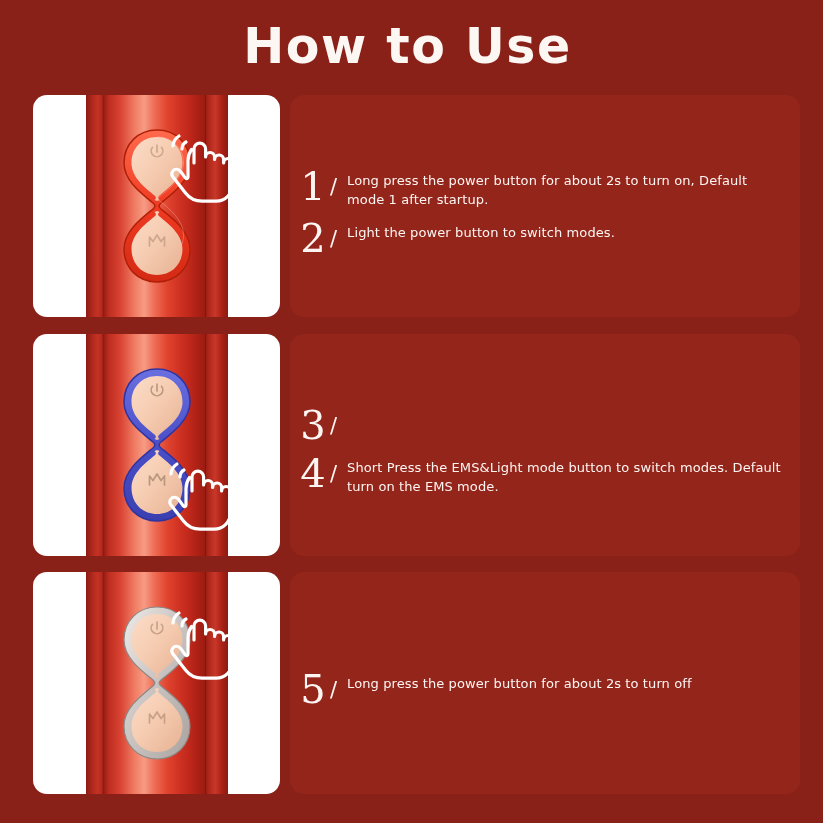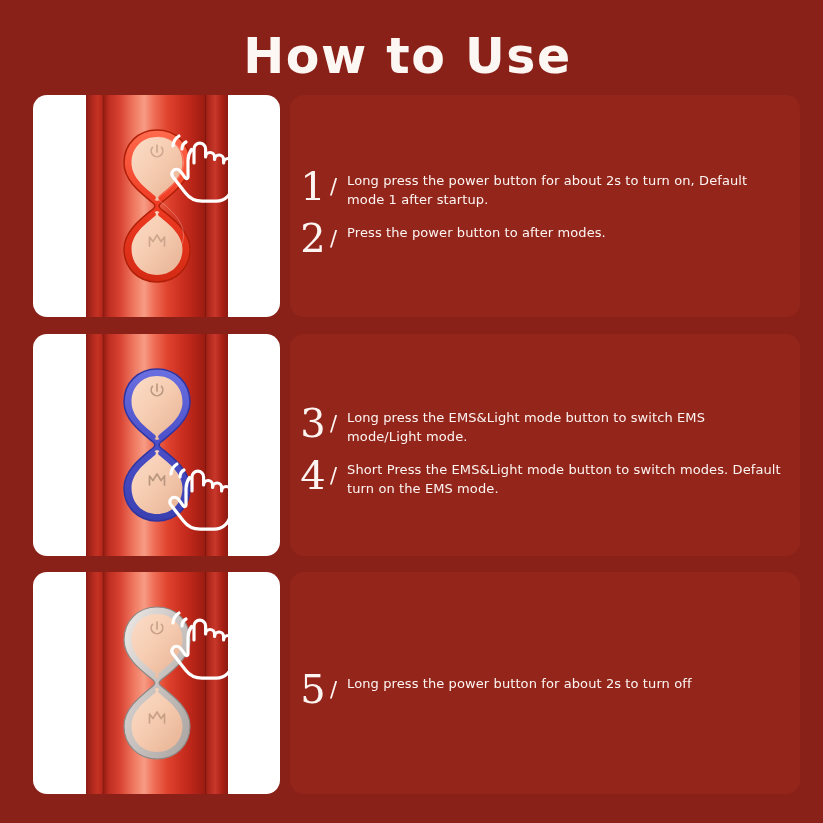--- a/index.html
+++ b/index.html
@@ -6,21 +6,21 @@
   body{
     width:823px;height:823px;
     background:#8a2119;
     font-family:"Liberation Sans", sans-serif;
     overflow:hidden;
     position:relative;
   }
   
   .title{
     position:absolute;
-    top:32px;left:0;width:815px;
+    top:22px;left:0;width:815px;
     text-align:center;
     color:#fdf7f4;
     font-family:"DejaVu Sans", sans-serif;
     font-size:49px;
     font-weight:700;
     letter-spacing:1.5px;
     line-height:1;
   }
   
   .row{
@@ -240,21 +240,21 @@
 
   <div class="txt-panel">
     <div class="step">
       <span class="step-num">1</span>
       <span class="step-slash">/</span>
       <span class="step-text">Long press the power button for about 2s to turn on, Default mode 1 after startup.</span>
     </div>
     <div class="step">
       <span class="step-num">2</span>
       <span class="step-slash">/</span>
-      <span class="step-text">Press the power button to after modes.</span>
+      <span class="step-text">Light the power button to switch modes.</span>
     </div>
   </div>
 </div>
 
 <div class="row" id="row-2">
 
   <div class="img-panel">
     <div class="device"></div>
 
     <div class="pad-wrap">
@@ -327,21 +327,20 @@
                  C27.6 13.2 25 15.8 25 19
                  L25 33"></path>
       </g>
     </svg>
   </div>
 
   <div class="txt-panel">
     <div class="step">
       <span class="step-num">3</span>
       <span class="step-slash">/</span>
-      <span class="step-text">Long press the EMS&amp;Light mode button to switch EMS mode/Light mode.</span>
     </div>
     <div class="step">
       <span class="step-num">4</span>
       <span class="step-slash">/</span>
       <span class="step-text">Short Press the EMS&amp;Light mode button to switch modes. Default turn on the EMS mode.</span>
     </div>
   </div>
 </div>
 
 <div class="row" id="row-3">

